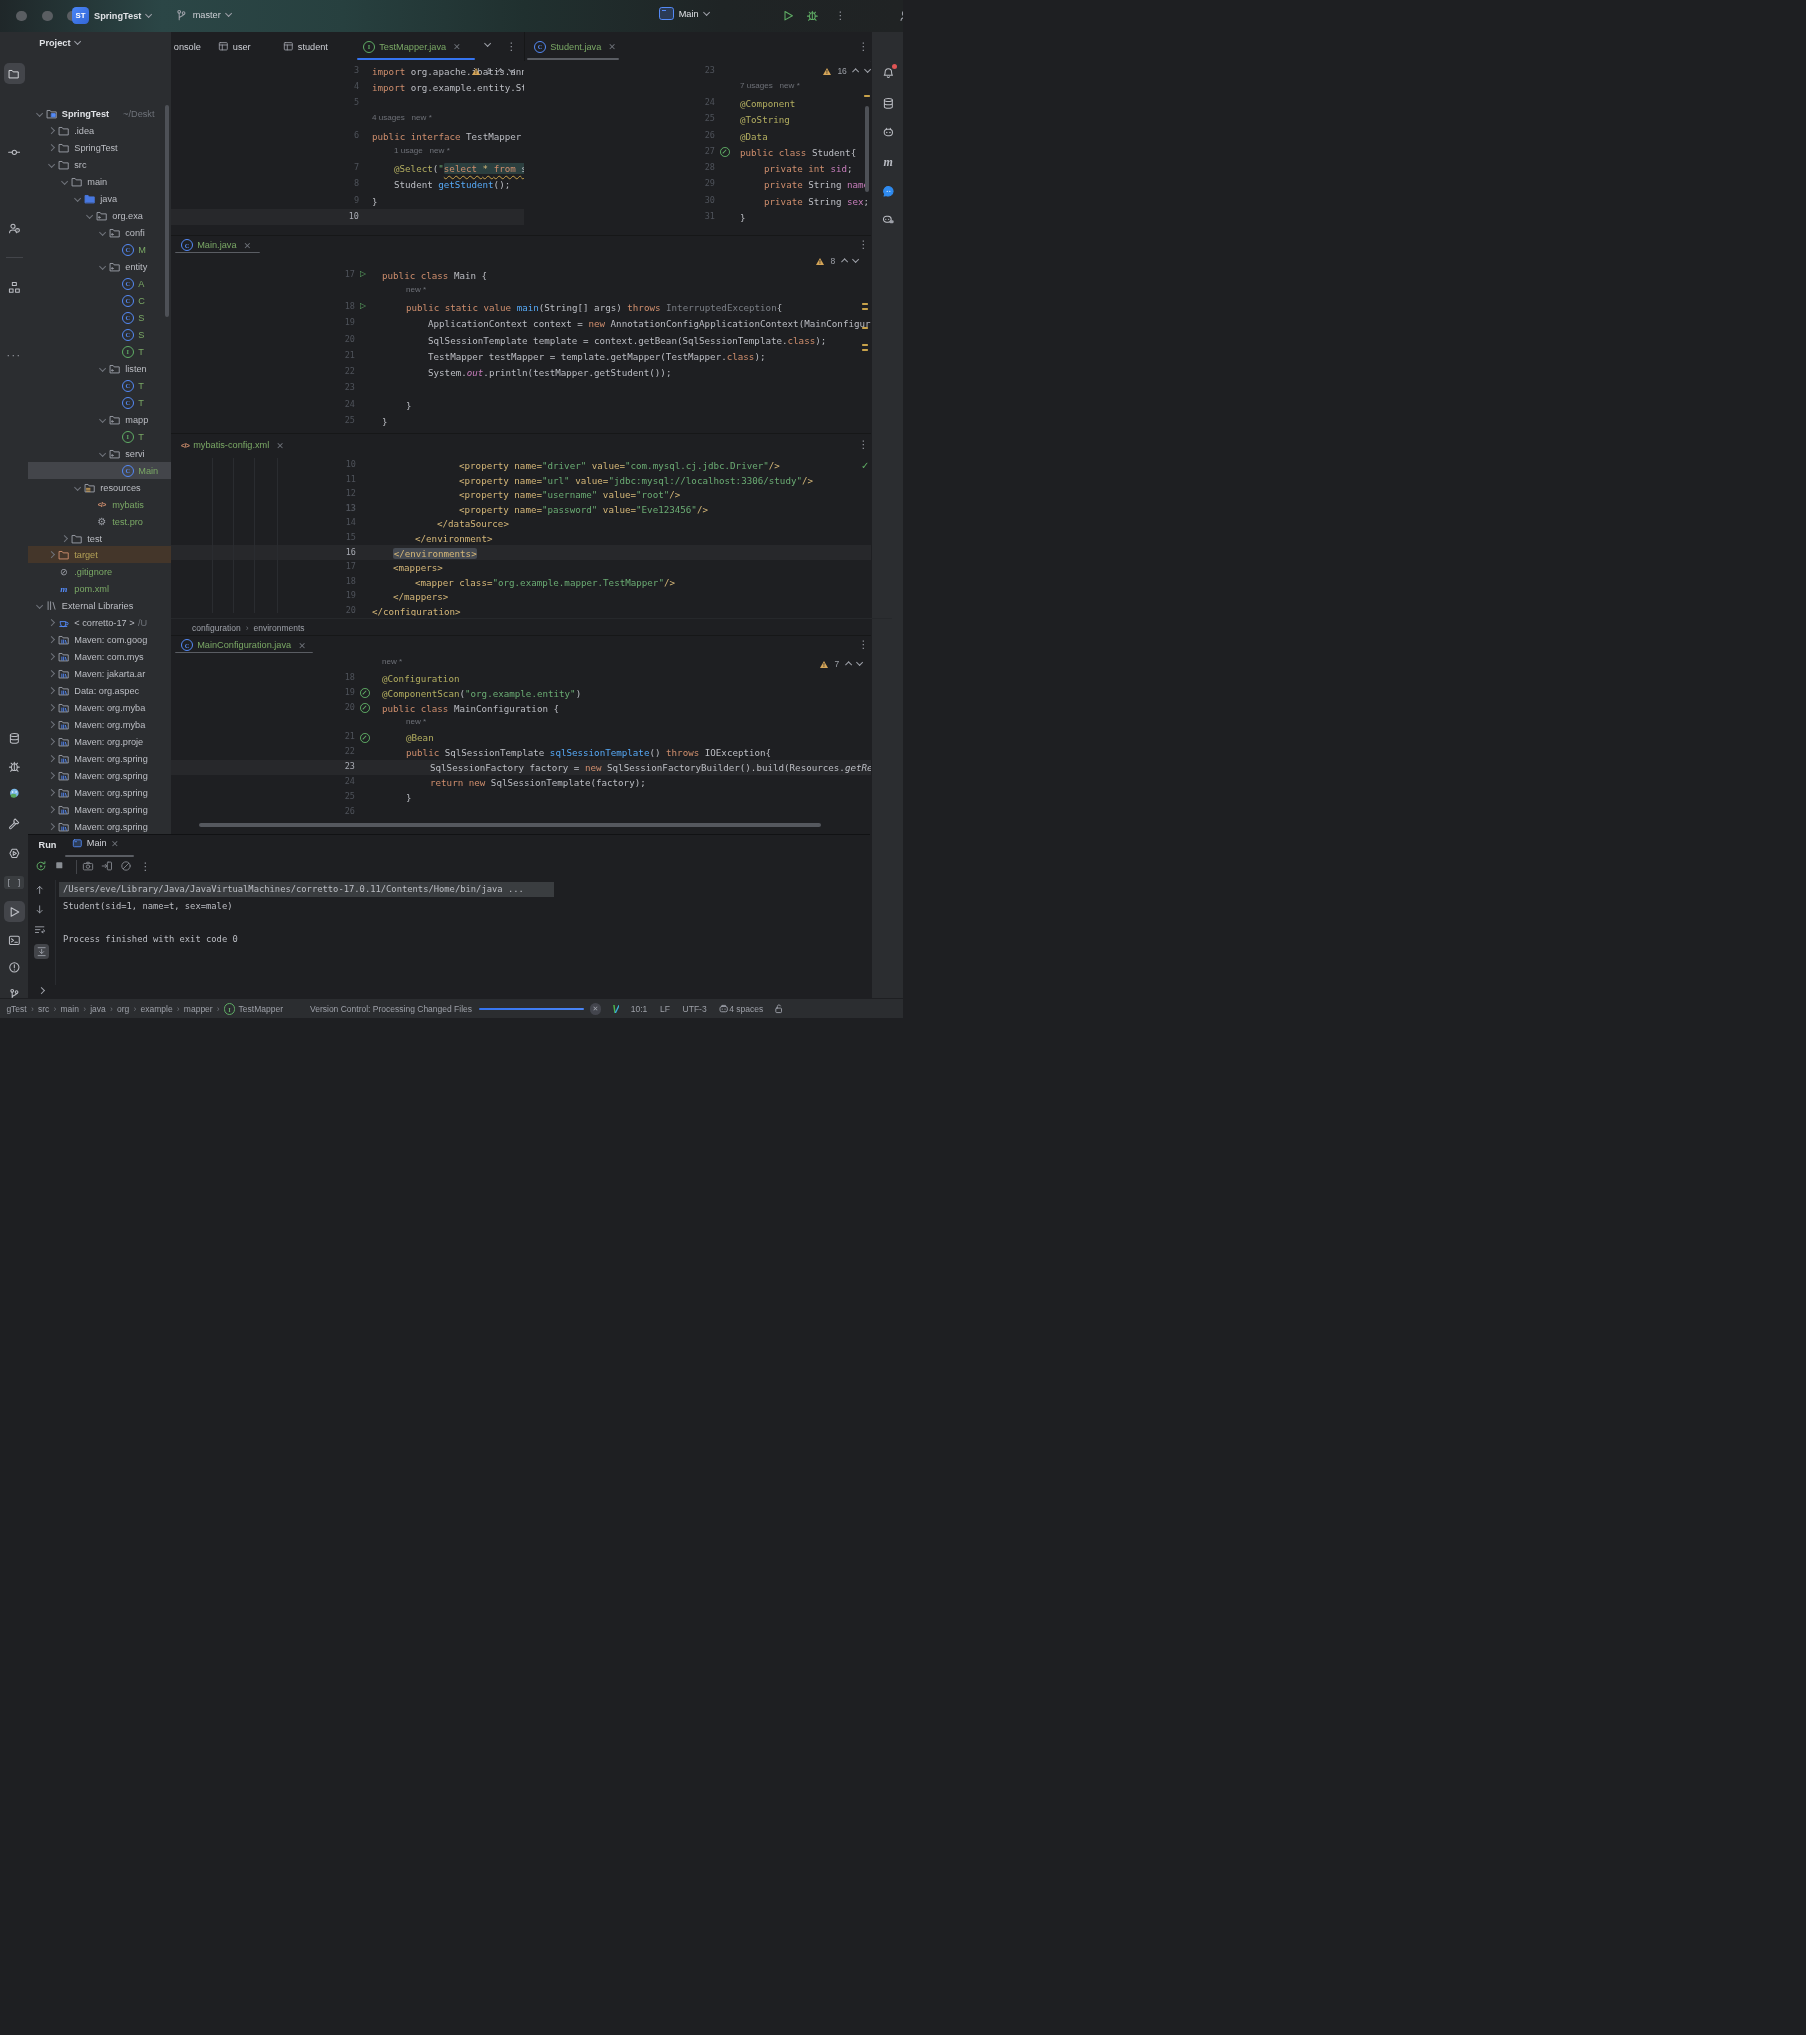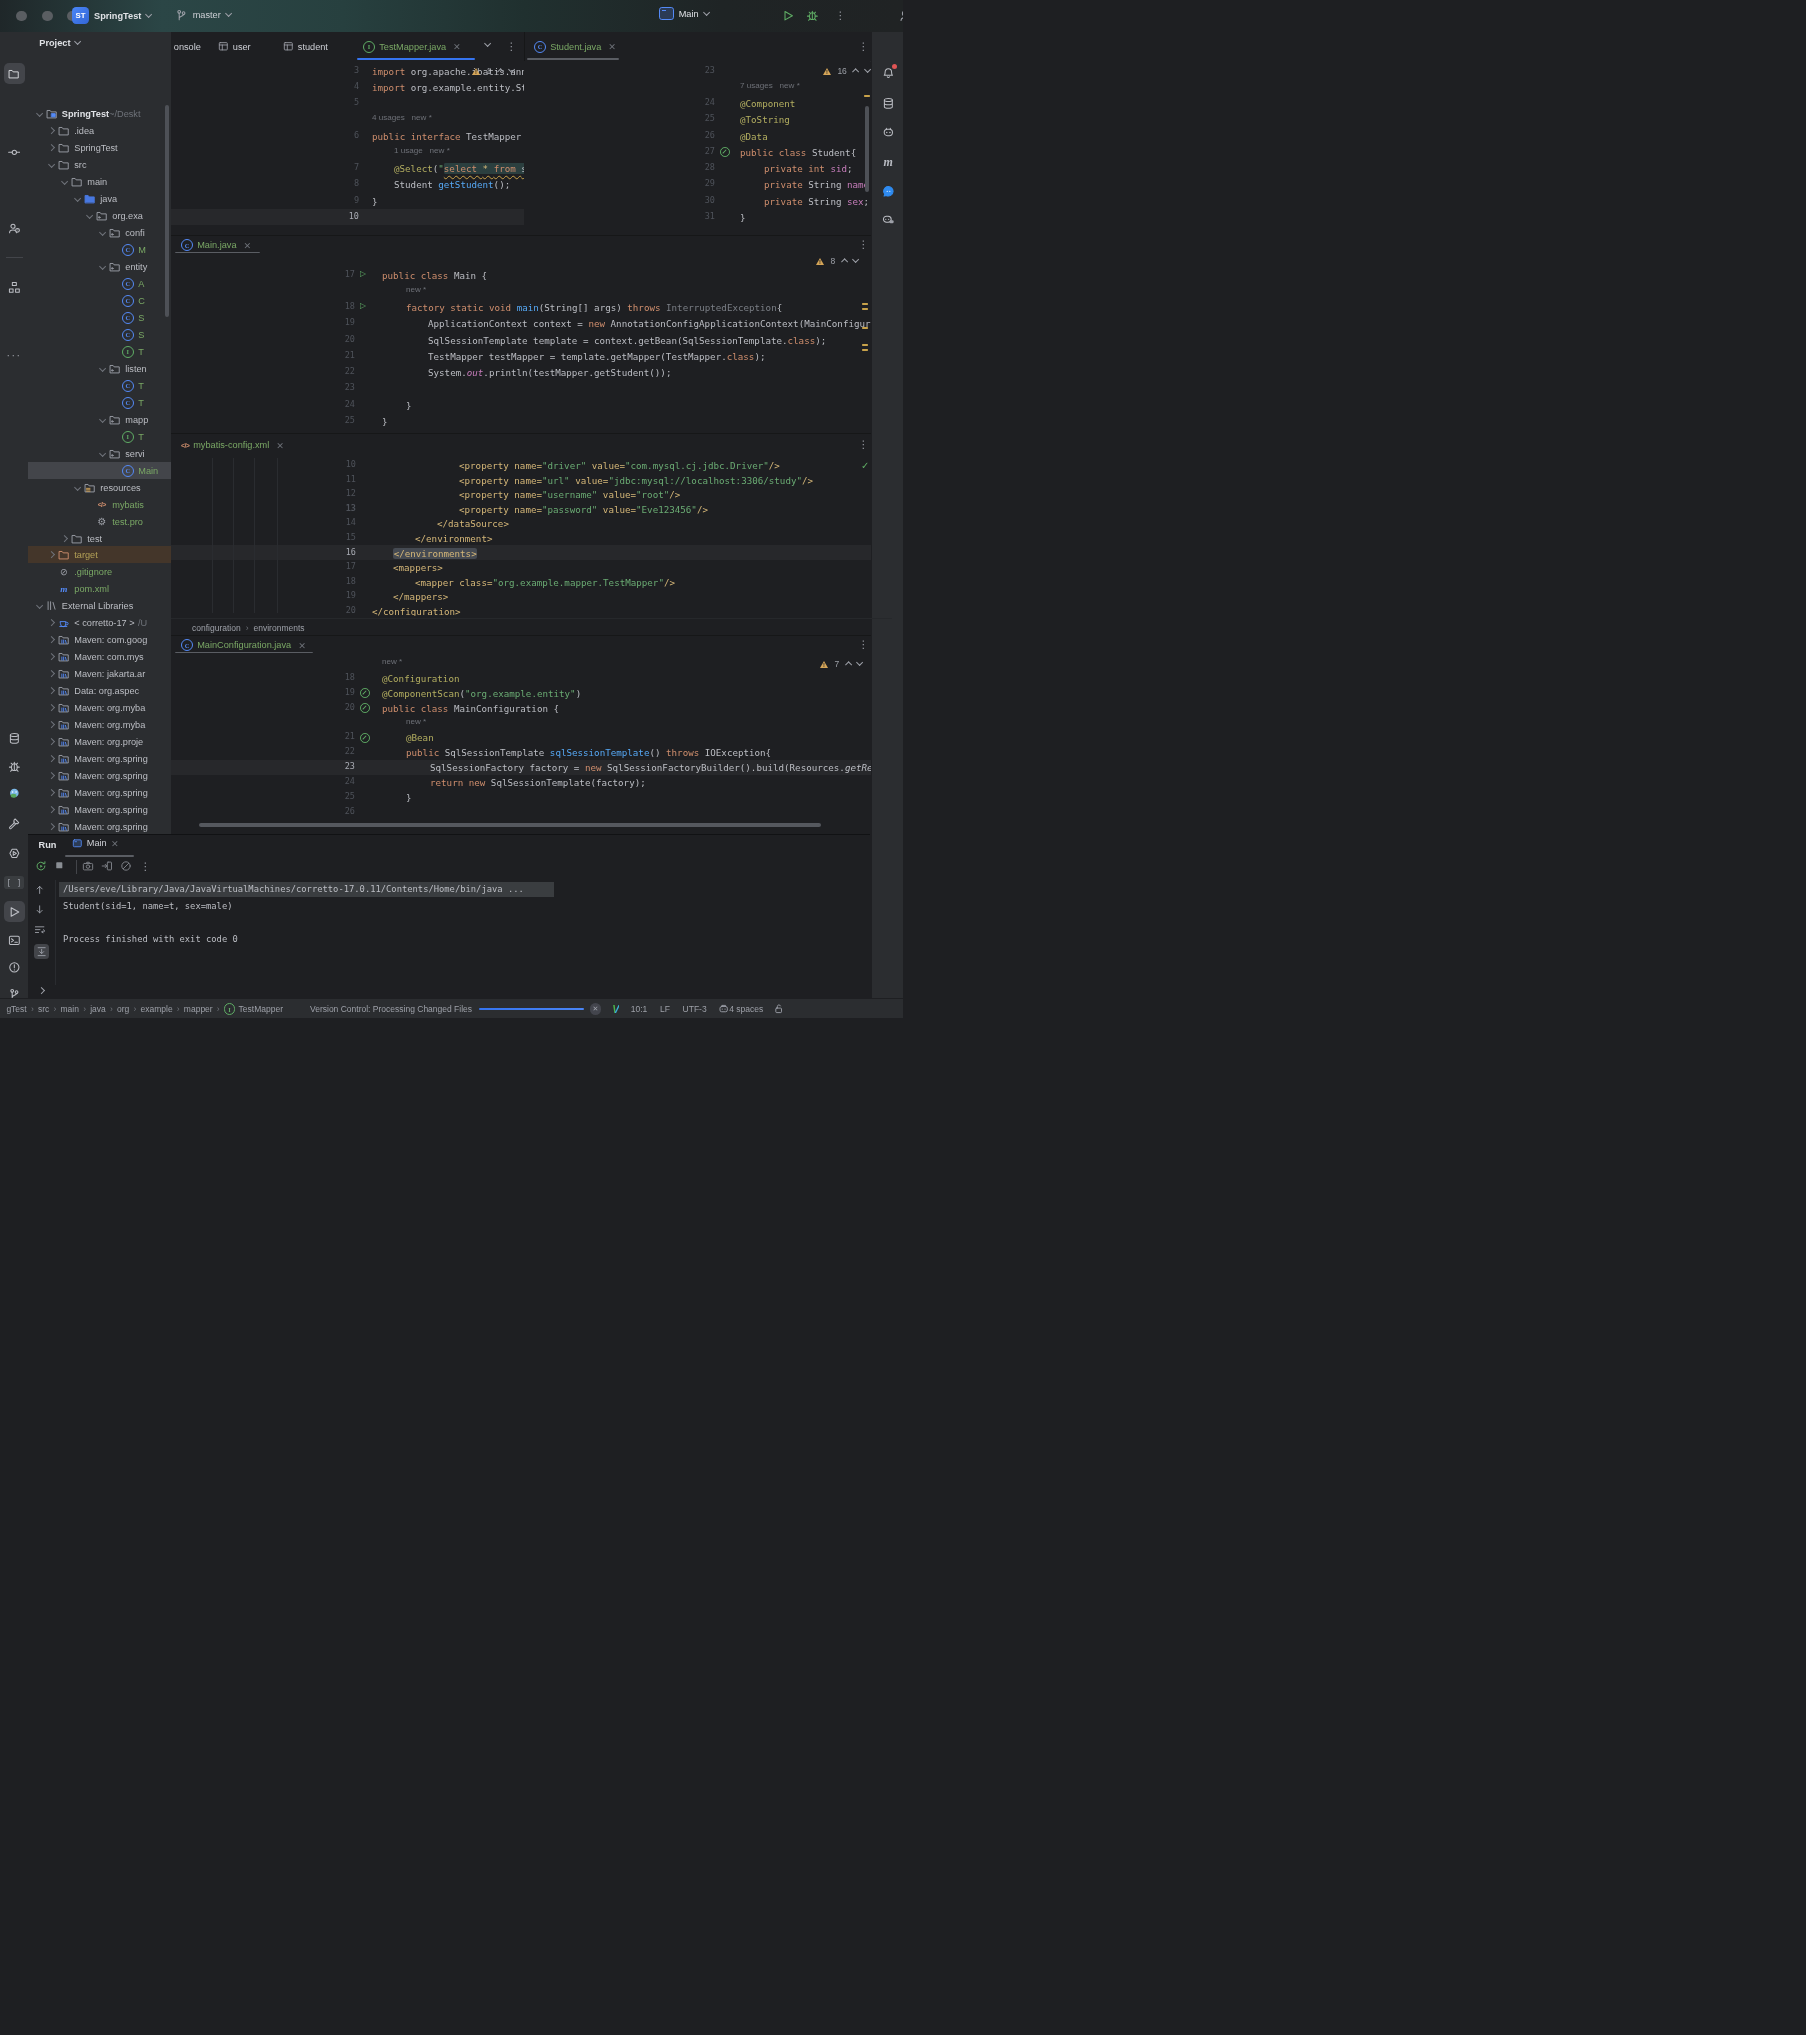--- a/index.html
+++ b/index.html
@@ -266,21 +266,21 @@
         <div class="tree-row" style="top: 73px;">
           <div style="width: 8.5px; flex: 0 0 auto;"></div>
           <div style="flex: 0 0 auto; width: 7px;"><span class="chev down" style="border-color:#6f737a"></span></div>
           <div class="ic" style="flex: 0 0 auto; width: 12.7px; margin-left: 1.4px;">
             <svg width="11.3" height="11.3" viewBox="0 0 16 16" fill="none" stroke="currentColor" stroke-width="1.3" stroke-linecap="round" stroke-linejoin="round">
               <path d="M1.5 13.5v-10h4.3l1.5 2h7.2v8z"></path>
               <rect x="8" y="8" width="5" height="4.5" fill="#548af7" stroke="#548af7"></rect>
             </svg>
           </div>
           <div class="lbl" style="font-weight: 600; color: rgb(223, 225, 229);">SpringTest</div>
-          <div style="color: rgb(111, 115, 122); margin-left: 0;"> ~/Deskt</div>
+          <div style="color: rgb(111, 115, 122); margin-left: 14px;"> ~/Deskt</div>
         </div>
         <div class="tree-row" style="top: 90px;">
           <div style="width: 21px; flex: 0 0 auto;"></div>
           <div style="flex: 0 0 auto; width: 7px;"><span class="chev right" style="border-color:#6f737a"></span></div>
           <div class="ic" style="flex: 0 0 auto; width: 12.7px; margin-left: 1.4px;">
             <svg width="11.3" height="11.3" viewBox="0 0 16 16" fill="none" stroke="currentColor" stroke-width="1.3" stroke-linecap="round" stroke-linejoin="round">
               <path d="M1.5 13.5v-10h4.3l1.5 2h7.2v8z"></path>
             </svg>
           </div>
           <div class="lbl">.idea</div>
@@ -807,21 +807,21 @@
         <div class="abs underline" style="left: 4.2px; top: 16.3px; width: 85px; background: rgb(90, 93, 99);"></div>
         <div class="abs kebab" style="left: 687px; top: 2.8px;">⋮</div>
       </div>
       <div class="abs" style="left: 0px; top: 221px; width: 700px; height: 180px; overflow: hidden; background: rgb(30, 31, 34);">
         <div class="lnum" style="left: 160px; top: 15.5px;">17</div>
         <div class="gut-run" style="left: 189px; top: 15.5px;">▷</div>
         <div class="code-line" style="left: 211px; top: 15.5px;"><span class="tk-k">public class </span><span class="tk-d">Main {</span></div>
         <div class="hintline" style="left: 235px; top: 32px; transform: translateX(0px);">new *</div>
         <div class="lnum" style="left: 160px; top: 48px;">18</div>
         <div class="gut-run" style="left: 189px; top: 48px;">▷</div>
-        <div class="code-line" style="left: 235px; top: 48px;"><span class="tk-k">factory static void </span><span class="tk-m">main</span><span class="tk-d">(String[] args) </span><span class="tk-k">throws </span><span class="tk-g">InterruptedException</span><span class="tk-d">{</span></div>
+        <div class="code-line" style="left: 235px; top: 48px;"><span class="tk-k">public static value </span><span class="tk-m">main</span><span class="tk-d">(String[] args) </span><span class="tk-k">throws </span><span class="tk-g">InterruptedException</span><span class="tk-d">{</span></div>
         <div class="lnum" style="left: 160px; top: 64px;">19</div>
         <div class="code-line" style="left: 257px; top: 64px;"><span class="tk-d">ApplicationContext context = </span><span class="tk-k">new </span><span class="tk-d">AnnotationConfigApplicationContext(MainConfiguration.</span></div>
         <div class="lnum" style="left: 160px; top: 81px;">20</div>
         <div class="code-line" style="left: 257px; top: 81px;"><span class="tk-d">SqlSessionTemplate template = context.getBean(SqlSessionTemplate.</span><span class="tk-k">class</span><span class="tk-d">);</span></div>
         <div class="lnum" style="left: 160px; top: 97px;">21</div>
         <div class="code-line" style="left: 257px; top: 97px;"><span class="tk-d">TestMapper testMapper = template.getMapper(TestMapper.</span><span class="tk-k">class</span><span class="tk-d">);</span></div>
         <div class="lnum" style="left: 160px; top: 113px;">22</div>
         <div class="code-line" style="left: 257px; top: 113px;"><span class="tk-d">System.</span><span class="tk-fi">out</span><span class="tk-d">.println(testMapper.getStudent());</span></div>
         <div class="lnum" style="left: 160px; top: 129px;">23</div>
         <div class="code-line" style="left: 257px; top: 129px;"></div>

